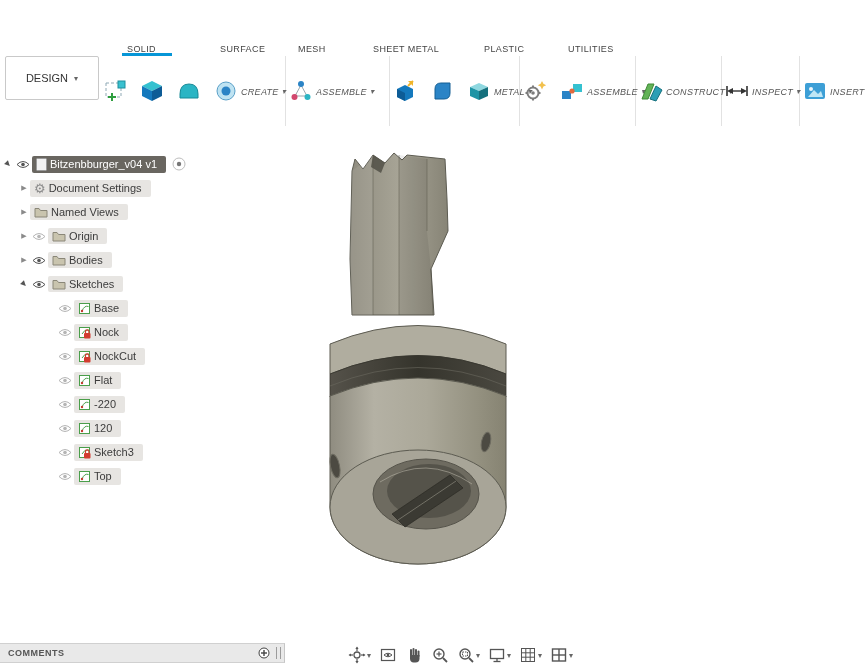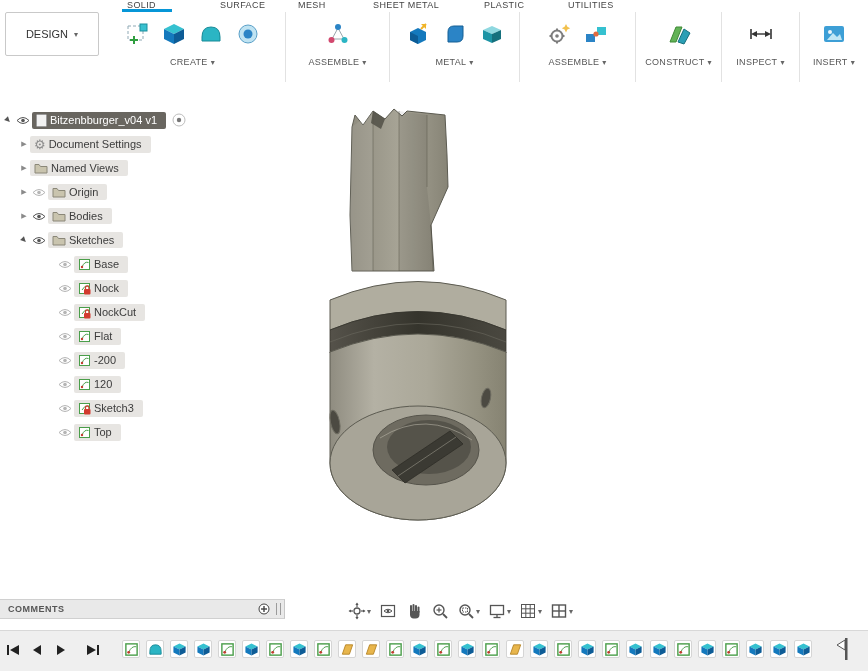--- a/index.html
+++ b/index.html
@@ -1,31 +1,31 @@
 <!DOCTYPE html>
 <html><head>
 <meta charset="utf-8">
 <style>
   html,body{margin:0;padding:0;}
   body{width:868px;height:671px;overflow:hidden;background:#fff;
        font-family:"Liberation Sans",sans-serif;position:relative;}
-  #app{position:absolute;inset:0;}
+  #app{position:absolute;inset:0;margin-top:44px;}
 
   
   .topbar{position:absolute;left:0;top:0;width:868px;height:85px;background:#fff;
           border-bottom:1px solid #d2d2d2;}
   .tab{position:absolute;top:0;font-size:9px;letter-spacing:.4px;color:#444;cursor:default;}
   .tab-underline{position:absolute;top:9px;height:3px;background:#0696d7;}
   .design-box{position:absolute;left:5px;top:12px;width:92px;height:42px;border:1px solid #c9c9c9;
               border-radius:2px;display:flex;align-items:center;justify-content:center;gap:6px;
               font-size:11px;color:#333;background:#fff;}
   .caret{font-size:8px;color:#666;}
   .groups{position:absolute;left:100px;top:12px;height:70px;display:flex;}
-  .tgroup{display:flex;flex-direction:column;align-items:center;justify-content:flex-start;
-          border-right:1px solid #e2e2e2;box-sizing:border-box;}
+  .tgroup{display:flex;align-items:center;justify-content:flex-start;
+          border-right:1px solid #e2e2e2;box-sizing:border-box;font-style:italic;}
   .tg-icons{display:flex;align-items:center;justify-content:center;gap:7px;height:44px;}
   .tg-label{font-size:9px;color:#555;letter-spacing:.3px;display:flex;align-items:center;gap:3px;margin-top:1px;}
   .tbtn{width:30px;height:30px;display:flex;align-items:center;justify-content:center;border-radius:2px;}
 
   
   .panel-header{position:absolute;left:0;width:285px;height:20px;background:#e9e9e9;
                 border-top:1px solid #d0d0d0;border-bottom:1px solid #d0d0d0;border-right:1px solid #c6c6c6;
                 display:flex;align-items:center;font-size:9px;letter-spacing:.5px;color:#555;box-sizing:border-box;}
   .panel-header .ph-title{margin-left:8px;flex:1;}
   .ph-icon{margin-right:6px;display:flex;align-items:center;}
@@ -465,21 +465,21 @@
           <path d="M1 4.5 Q7 -1.5 13 4.5 Q7 10.5 1 4.5 Z" fill="none" stroke="currentColor"></path>
           <circle cx="7" cy="4.5" r="1.8" fill="currentColor"></circle>
         </svg>
       </span>
     <span class="pill">
       <svg width="13" height="13" viewBox="0 0 13 13">
         <rect x="1.5" y="1.5" width="10" height="10" fill="#fff" stroke="#4a9e4a"></rect>
           <path d="M4 9 Q6.5 3 10.5 4.5" stroke="#4a9e4a" fill="none"></path>
           <circle cx="4" cy="9" r="1.2" fill="#c23b2f"></circle>
         </svg>
-      <span>-200</span>
+      <span>-220</span>
     </span>
   </div>
 
   <div class="trow" style="left:56px;top:374px">
     <span class="eyewrap eye-off">
       <svg width="14" height="9" viewBox="0 0 14 9">
           <path d="M1 4.5 Q7 -1.5 13 4.5 Q7 10.5 1 4.5 Z" fill="none" stroke="currentColor"></path>
           <circle cx="7" cy="4.5" r="1.8" fill="currentColor"></circle>
         </svg>
       </span>

